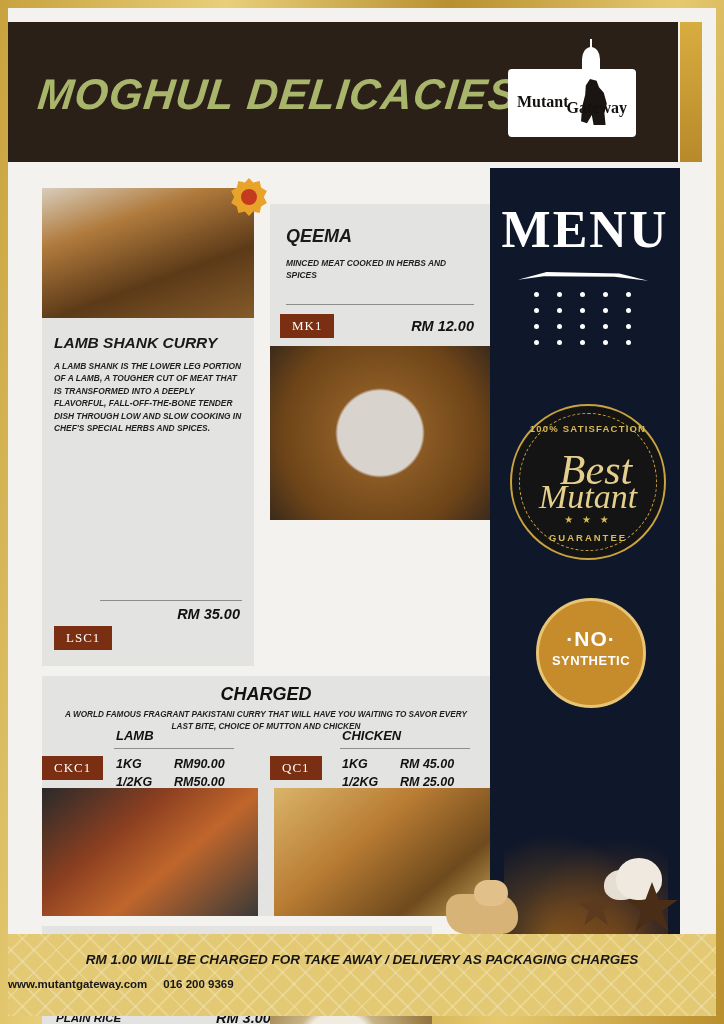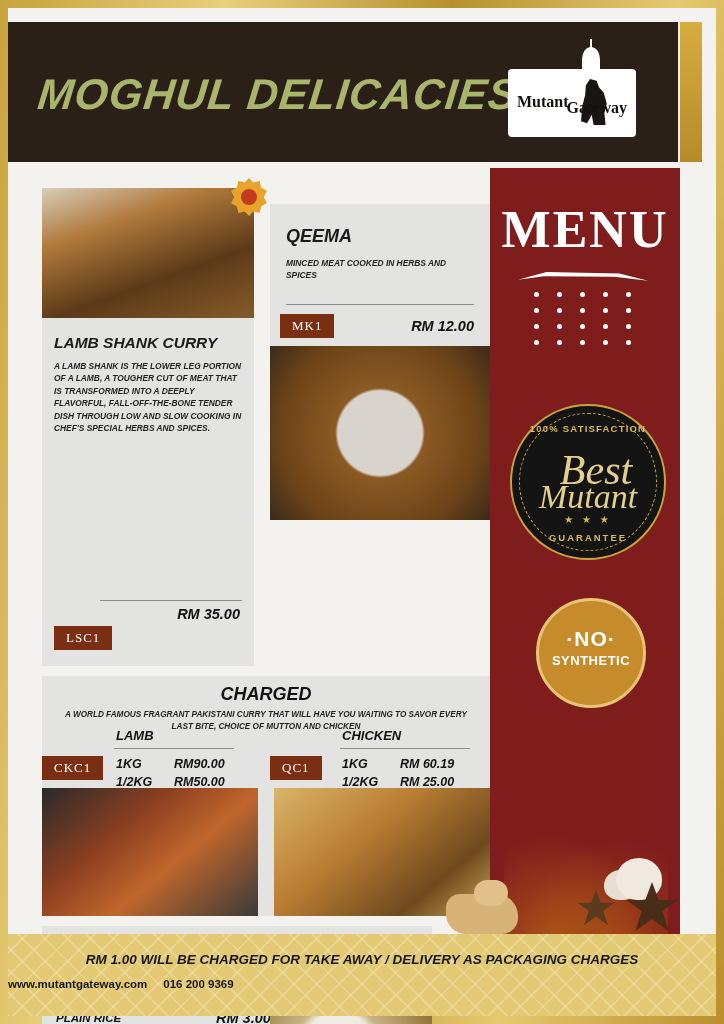--- a/index.html
+++ b/index.html
@@ -96,21 +96,21 @@
     position: absolute;
     right: 22px; top: 22px;
     width: 22px; height: 140px;
     background: linear-gradient(180deg, #d8ad3f, #b8892a);
   }
   
   .right-panel {
     position: absolute;
     right: 44px; top: 168px;
     width: 190px; height: 772px;
-    background: #7f1d1d;
+    background: #0f172a;
   }
   .menu-word {
     position: absolute;
     left: 0; right: 0; top: 32px;
     text-align: center;
     font-family: "Liberation Serif", serif;
     font-size: 52px;
     letter-spacing: 2px;
     color: #ffffff;
     font-weight: bold;
@@ -567,21 +567,21 @@
         <div class="sub-head">CHICKEN</div>
       </div>
       <div class="rule" style="position:absolute; left:298px; width:130px; top:72px;"></div>
       <div style="position:absolute; left:228px; top:80px;">
         <span class="code-tag">QC1</span>
       </div>
       <div style="position:absolute; left:300px; top:78px;">
         <span class="wt">1KG</span>
       </div>
       <div style="position:absolute; left:358px; top:78px;">
-        <span class="wt">RM 60.19</span>
+        <span class="wt">RM 45.00</span>
       </div>
       <div style="position:absolute; left:300px; top:96px;">
         <span class="wt">1/2KG</span>
       </div>
       <div style="position:absolute; left:358px; top:96px;">
         <span class="wt">RM 25.00</span>
       </div>
 
       <div class="photo photo-karahi-l"></div>
       <div class="photo photo-karahi-r"></div>

